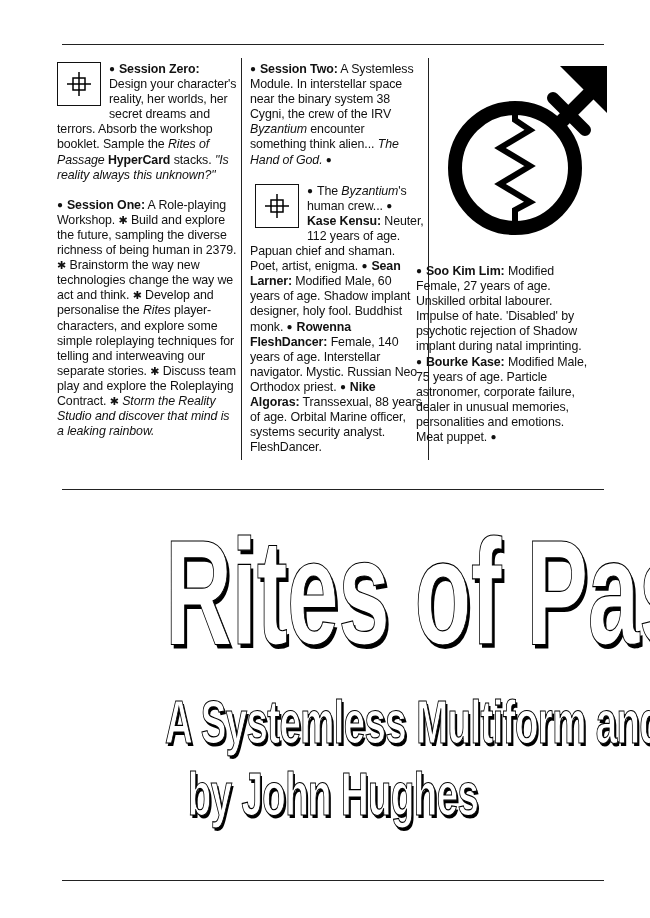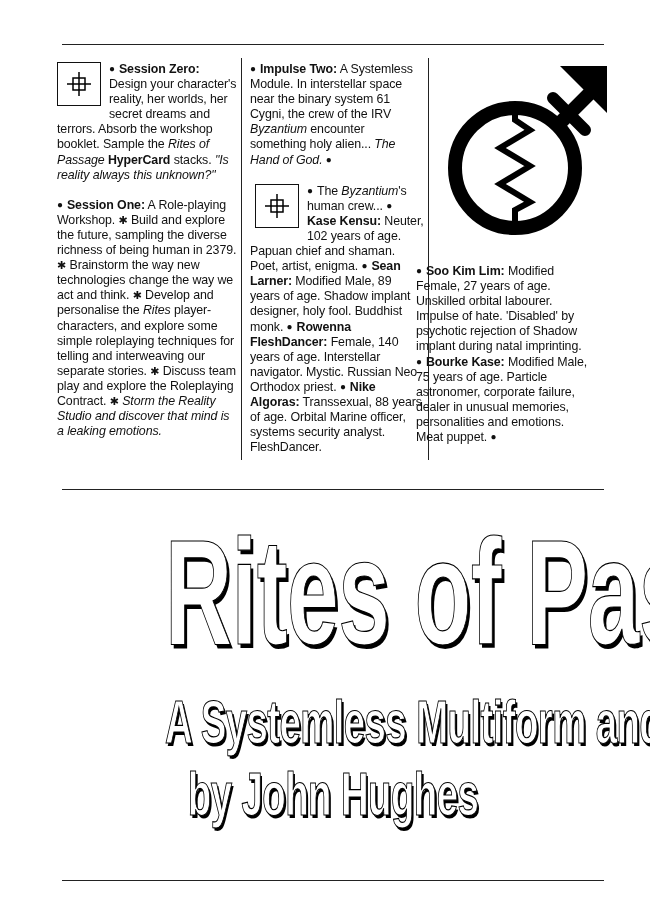--- a/index.html
+++ b/index.html
@@ -38,42 +38,42 @@
         <rect x="7" y="7" width="12" height="12" fill="none" stroke="#000" stroke-width="1.5"></rect>
       </svg>
   </div>
   <p>
     <span class="bullet"></span><b>Session Zero:</b>
     <span>Design your character's reality, her worlds, her secret dreams and terrors. Absorb the workshop booklet. Sample the </span><i>Rites of Passage</i>
     <b>HyperCard</b><span> stacks. </span><i>"Is reality always this unknown?"</i>
   </p>
   <p style="margin-top:15px">
     <span class="bullet"></span><b>Session One:</b><span> A Role-playing Workshop. </span><span class="star">✱</span><span> Build and explore the future, sampling the diverse richness of being human in 2379. </span><span class="star">✱</span><span> Brainstorm the way new technologies change the way we act and think. </span><span class="star">✱</span><span> Develop and personalise the </span><i>Rites</i><span> player-characters, and explore some simple roleplaying techniques for telling and interweaving our separate stories. </span><span class="star">✱</span><span> Discuss team play and explore the Roleplaying Contract. </span><span class="star">✱</span>
-    <i>Storm the Reality Studio and discover that mind is a leaking emotions.</i>
+    <i>Storm the Reality Studio and discover that mind is a leaking rainbow.</i>
   </p>
 </div>
 
 <div class="col" style="left:250px; top:62px; width:174px;">
   <p>
-    <span class="bullet"></span><b>Impulse Two:</b><span> A Systemless Module. In interstellar space near the binary system 61 Cygni, the crew of the IRV </span><i>Byzantium</i><span> encounter something holy alien... </span><i>The Hand of God.</i>
+    <span class="bullet"></span><b>Session Two:</b><span> A Systemless Module. In interstellar space near the binary system 38 Cygni, the crew of the IRV </span><i>Byzantium</i><span> encounter something think alien... </span><i>The Hand of God.</i>
     <span class="bullet"></span>
   </p>
   <div style="margin-top:16px">
     <div class="iconbox" style="margin-left:5px">
       <svg width="26" height="26" viewBox="0 0 26 26">
           <line x1="1" y1="13" x2="25" y2="13" stroke="#000" stroke-width="1.5"></line>
           <line x1="13" y1="1" x2="13" y2="25" stroke="#000" stroke-width="1.5"></line>
           <rect x="7" y="7" width="12" height="12" fill="none" stroke="#000" stroke-width="1.5"></rect>
         </svg>
     </div>
     <p>
       <span class="bullet"></span><span>The </span><i>Byzantium</i><span>'s human crew...</span>
       <span class="bullet"></span>
-      <b>Kase Kensu:</b><span> Neuter, 102 years of age. Papuan chief and shaman. Poet, artist, enigma.</span>
-      <span class="bullet"></span><b>Sean Larner:</b><span> Modified Male, 89 years of age. Shadow implant designer, holy fool. Buddhist monk.</span>
+      <b>Kase Kensu:</b><span> Neuter, 112 years of age. Papuan chief and shaman. Poet, artist, enigma.</span>
+      <span class="bullet"></span><b>Sean Larner:</b><span> Modified Male, 60 years of age. Shadow implant designer, holy fool. Buddhist monk.</span>
       <span class="bullet"></span><b>Rowenna FleshDancer:</b><span> Female, 140 years of age. Interstellar navigator. Mystic. Russian Neo-Orthodox priest.</span>
       <span class="bullet"></span><b>Nike Algoras:</b><span> Transsexual, 88 years of age. Orbital Marine officer, systems security analyst. FleshDancer.</span>
     </p>
   </div>
 </div>
 
 <div style="position:absolute; left:445px; top:58px; width:170px; height:190px;">
   <svg width="170" height="190" viewBox="0 0 170 190">
     <circle cx="70" cy="110" r="60" fill="none" stroke="#000" stroke-width="14"></circle>
     <line x1="112" y1="68" x2="155" y2="25" stroke="#000" stroke-width="14"></line>

